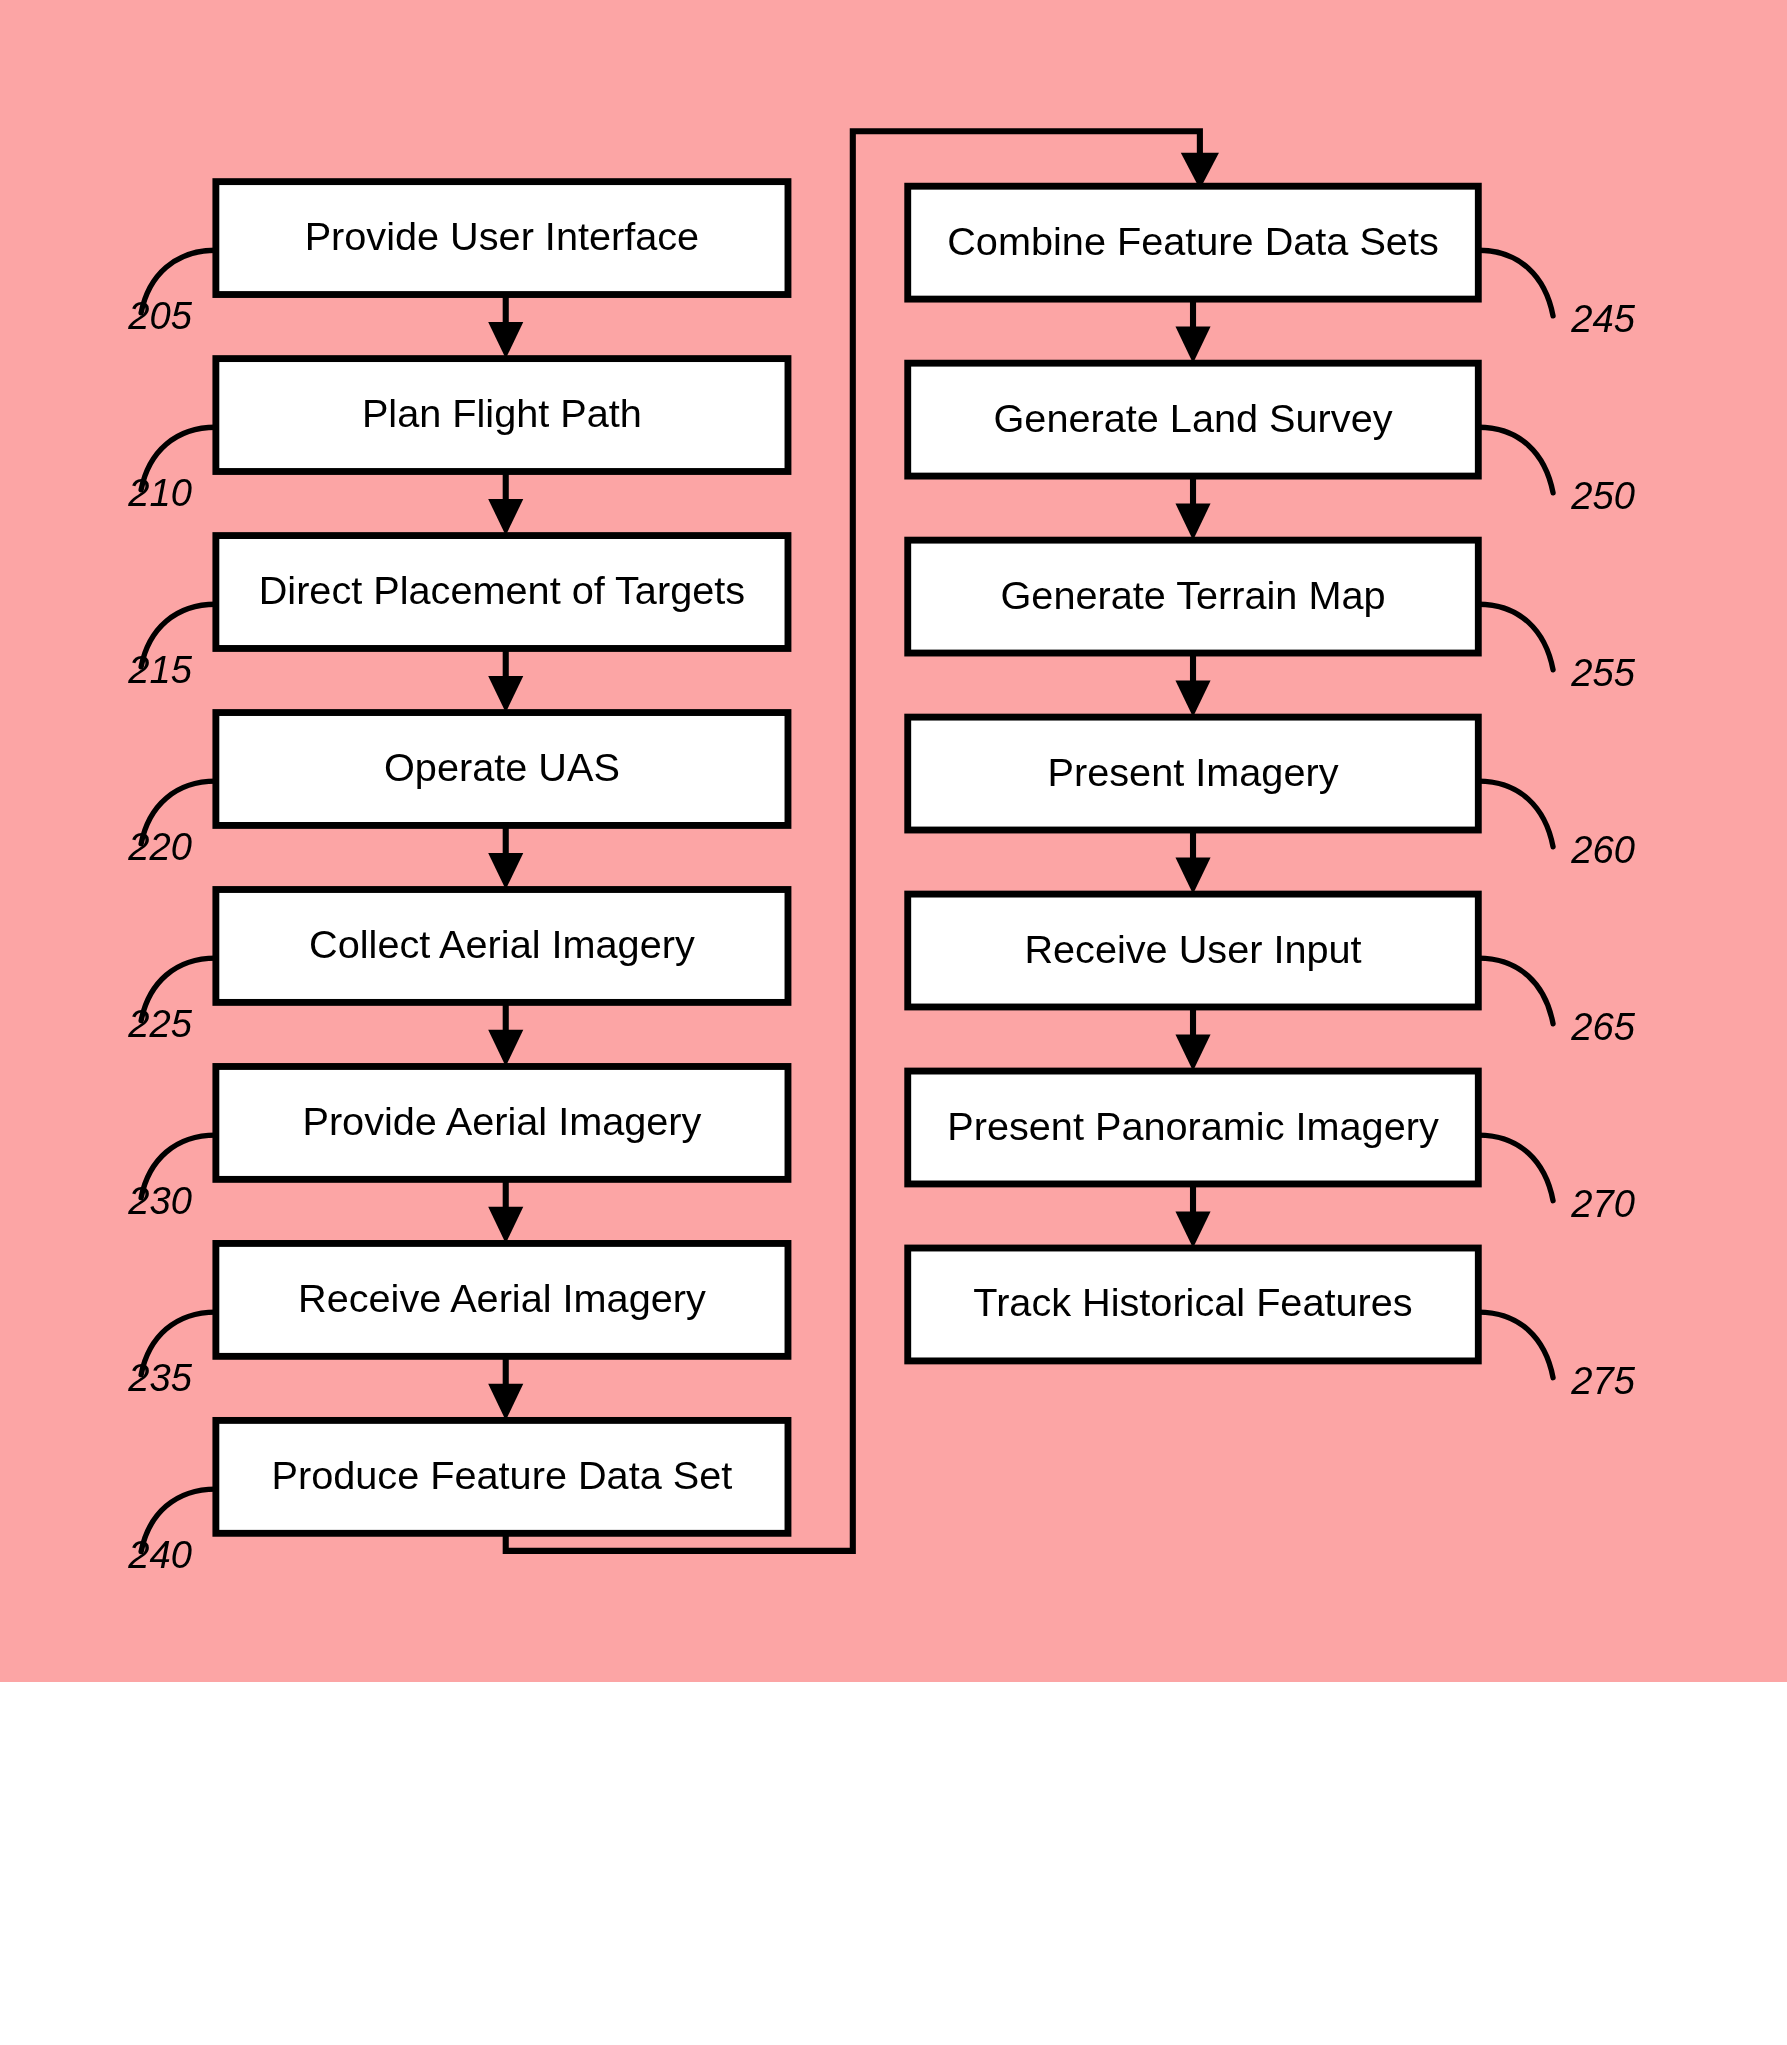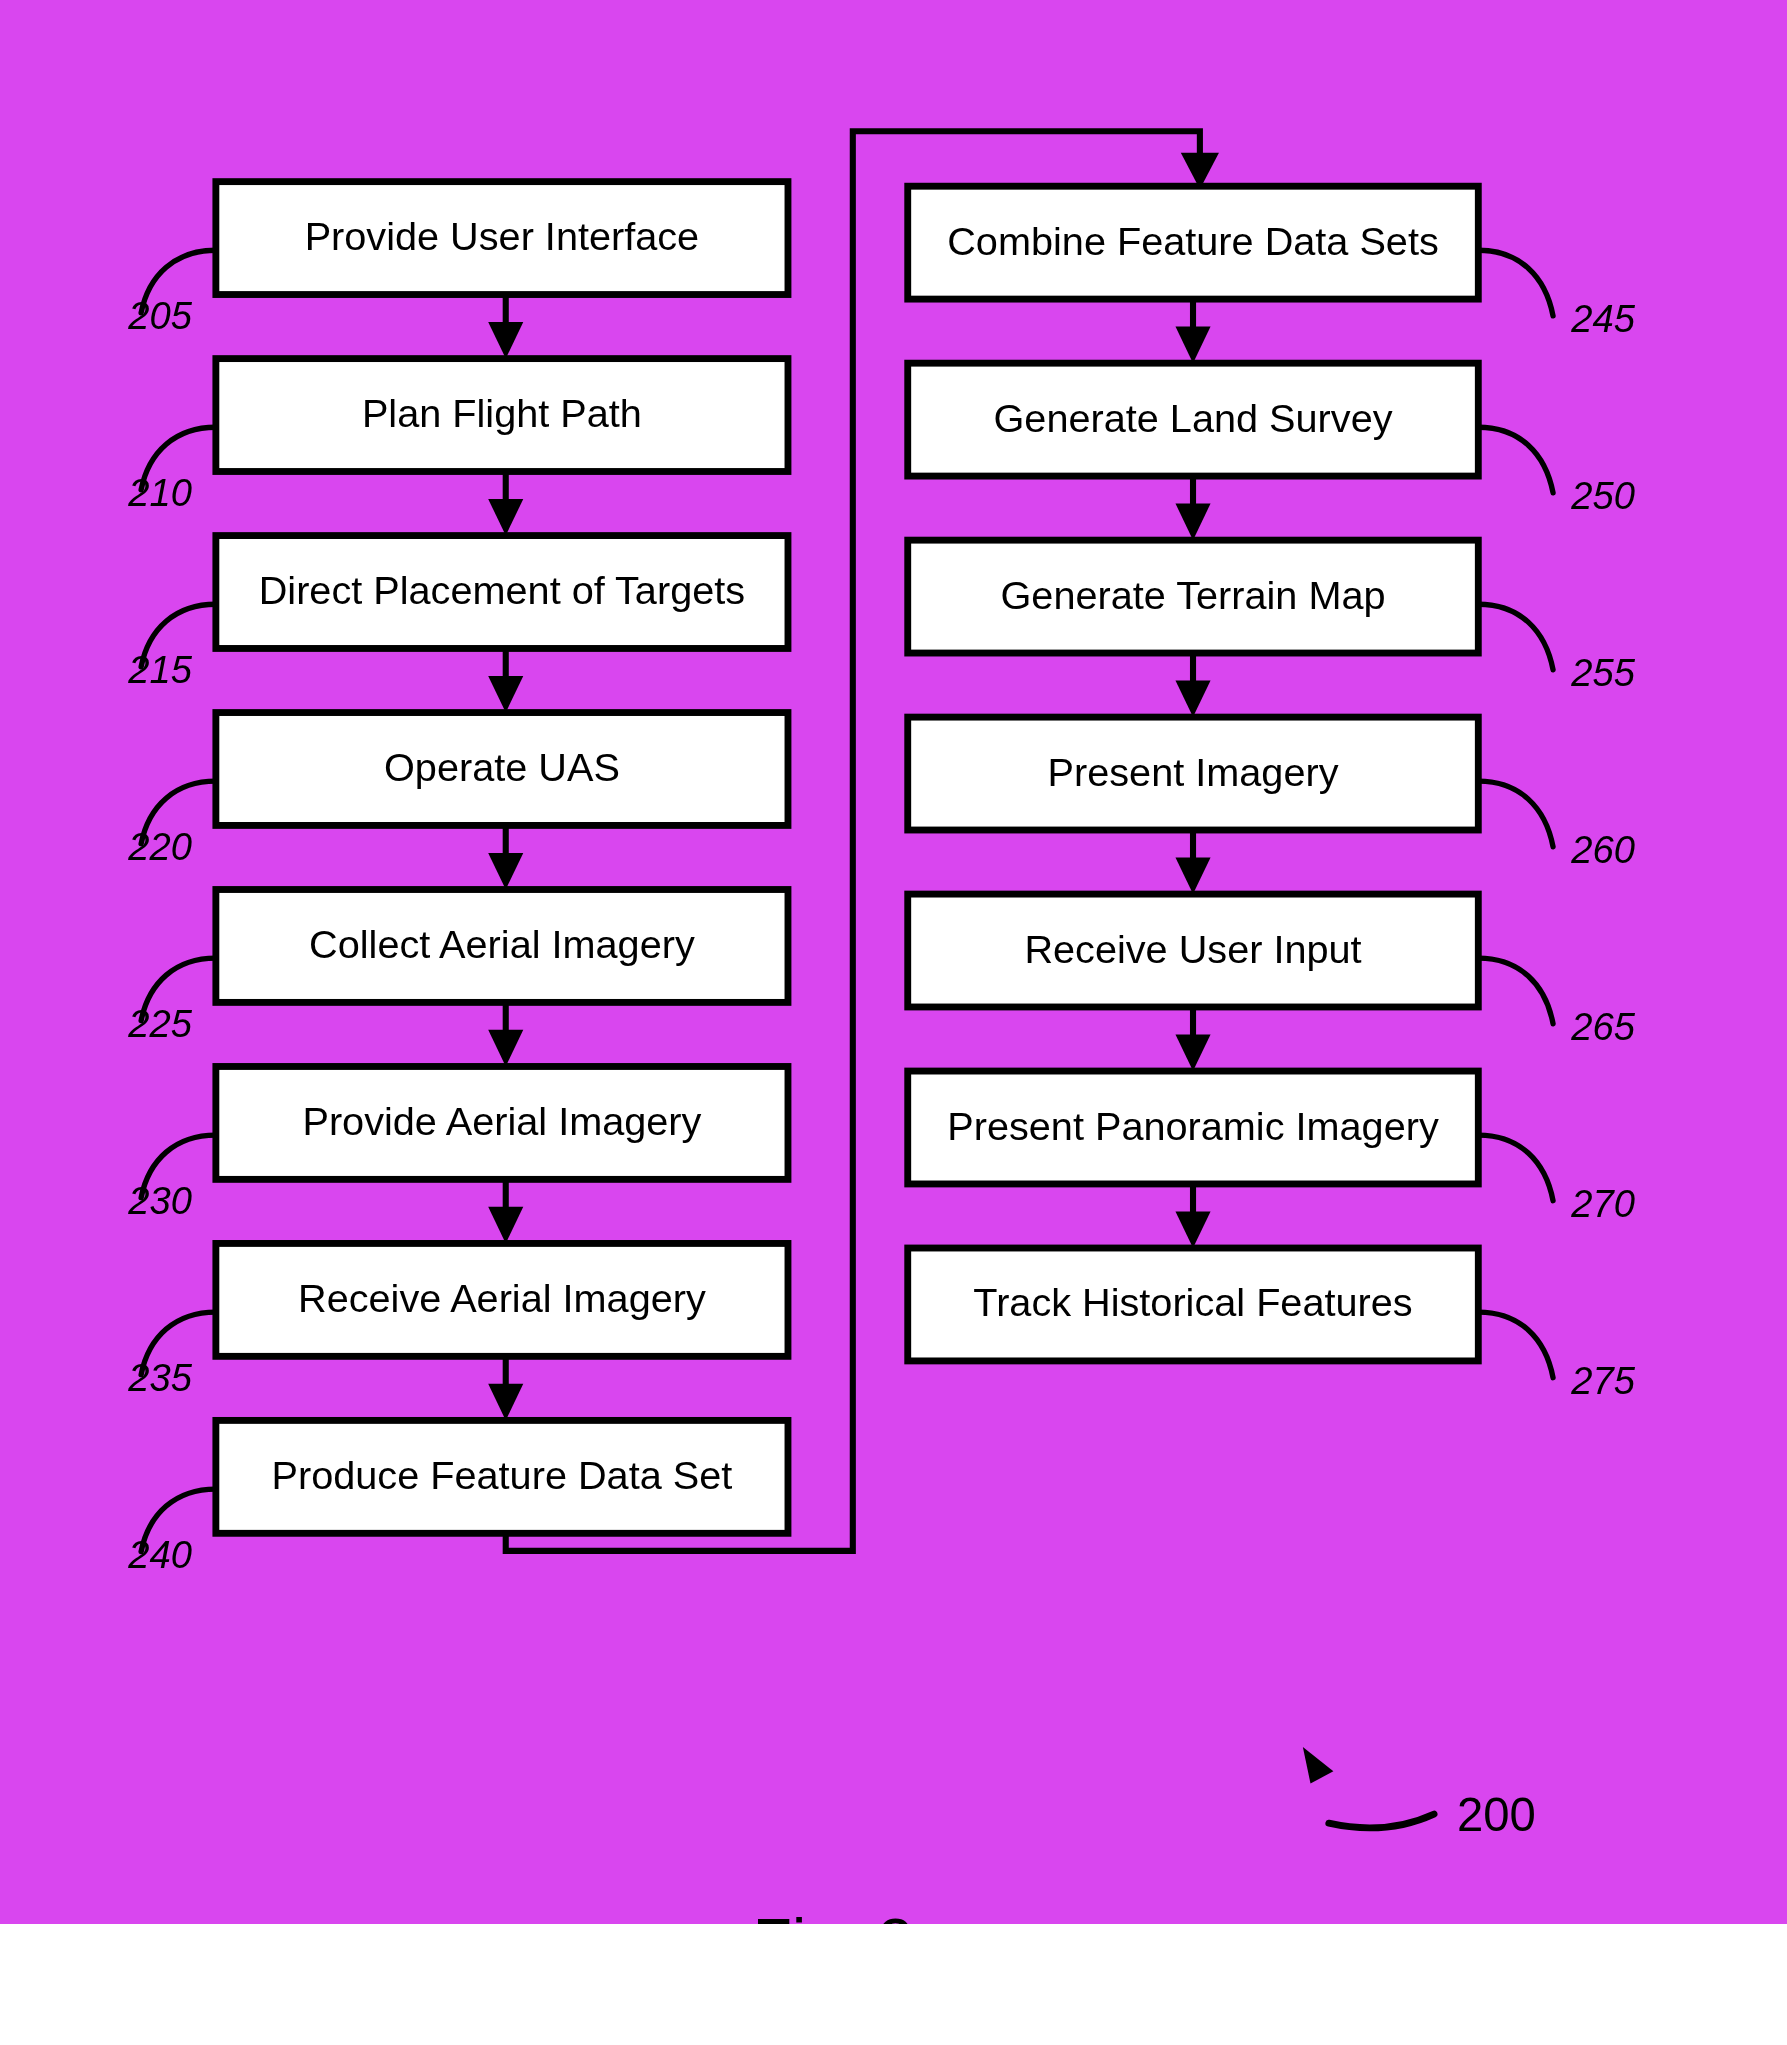--- a/index.html
+++ b/index.html
@@ -8,22 +8,22 @@
     padding: 0;
     background: #ffffff;
   }
   body {
     font-family: "Liberation Sans", sans-serif;
     color: #000000;
   }
   #page {
     position: relative;
     width: 1788px;
-    height: 1924px;
-    background: #d946ef;
+    height: 1682px;
+    background: #fca5a5;
     overflow: hidden;
   }
   #fig-svg {
     position: absolute;
     left: 0;
     top: 0;
     width: 1788px;
     height: 2046px;
   }
   .box-rect {

